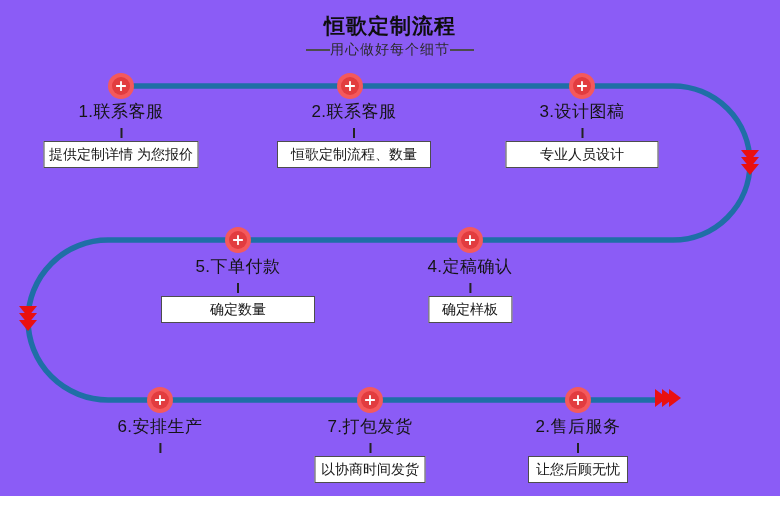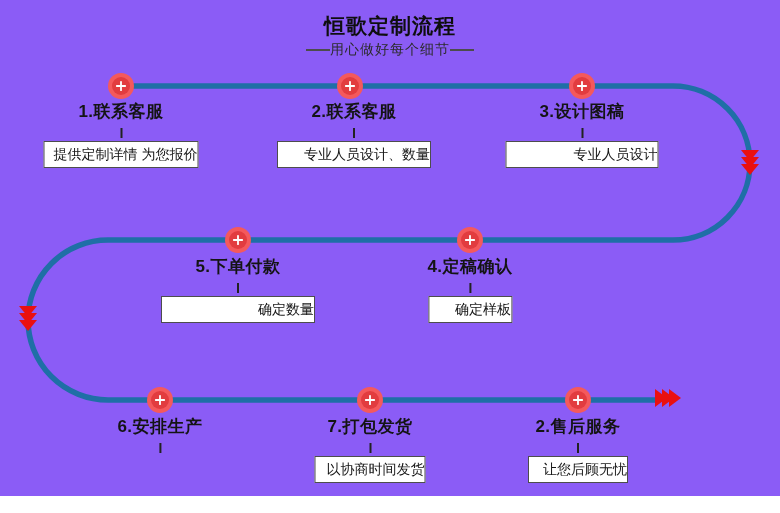--- a/index.html
+++ b/index.html
@@ -26,28 +26,28 @@
     display:flex;justify-content:center;align-items:center;gap:0;
     font-size:14px;color:#2b2b2b;letter-spacing:1px;
   }
   .dash{width:24px;height:2px;background:#4c4c4c;}
 
   .step{
     position:absolute;transform:translateX(-50%);
     display:flex;flex-direction:column;align-items:center;
   }
   .step-label{
-    font-size:17px;font-weight:700;color:#141414;
+    font-size:17px;font-weight:400;color:#141414;
     letter-spacing:0.5px;white-space:nowrap;height:24px;line-height:22px;
   }
   .tick{width:2px;height:10px;background:#222;margin-top:3px;}
   .step-box{
     margin-top:3px;border:1px solid #4d4d4d;box-sizing:border-box;
     height:27px;line-height:25px;font-size:14px;color:#161616;
-    text-align:right;white-space:nowrap;background:#fff;
+    text-align:center;white-space:nowrap;background:#fff;
   }
 
   .s1{left:121px;top:101px} .s1 .step-box{width:155px}
   .s2{left:354px;top:101px} .s2 .step-box{width:154px}
   .s3{left:582px;top:101px} .s3 .step-box{width:153px}
   .s4{left:470px;top:256px} .s4 .step-box{width:84px}
   .s5{left:238px;top:256px} .s5 .step-box{width:154px}
   .s6{left:160px;top:416px} .s6 .step-box{width:91px}
   .s7{left:370px;top:416px} .s7 .step-box{width:111px}
   .s8{left:578px;top:416px} .s8 .step-box{width:100px}
@@ -130,21 +130,21 @@
 
   <div class="step s1">
     <div class="step-label">1.联系客服</div>
     <div class="tick"></div>
     <div class="step-box">提供定制详情 为您报价</div>
   </div>
 
   <div class="step s2">
     <div class="step-label">2.联系客服</div>
     <div class="tick"></div>
-    <div class="step-box">专业人员设计、数量</div>
+    <div class="step-box">恒歌定制流程、数量</div>
   </div>
 
   <div class="step s3">
     <div class="step-label">3.设计图稿</div>
     <div class="tick"></div>
     <div class="step-box">专业人员设计</div>
   </div>
 
   <div class="step s4">
     <div class="step-label">4.定稿确认</div>

